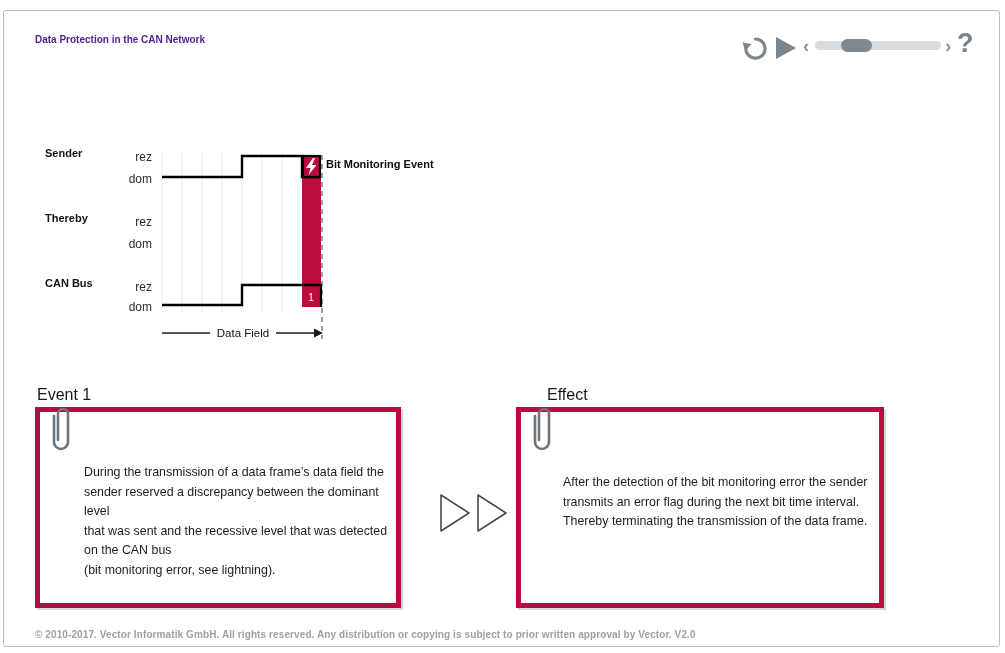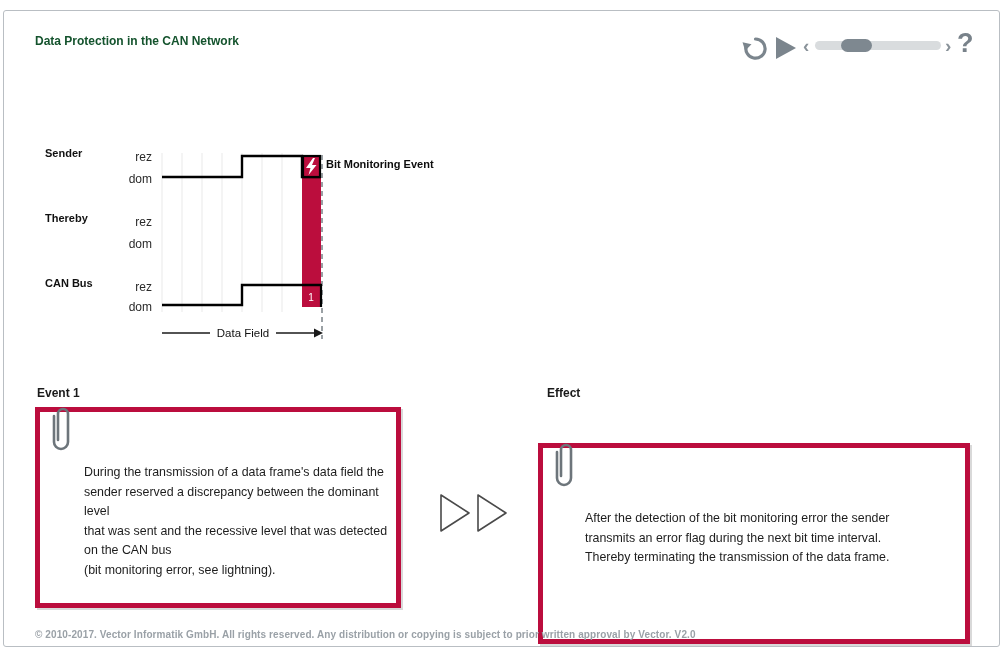--- a/index.html
+++ b/index.html
@@ -3,21 +3,21 @@
 <meta charset="utf-8">
 <style>
   * { margin: 0; padding: 0; box-sizing: border-box; }
   html, body { background: #ffffff; font-family: "Liberation Sans", sans-serif; }
   .stage { position: relative; width: 1005px; height: 653px; background: #fff; overflow: hidden; }
   .window {
     position: absolute; left: 3px; top: 10px; width: 997px; height: 637px;
     border: 1px solid #b9bec3; border-radius: 3px; background: #fff;
   }
   .abs { position: absolute; }
-  .subtitle { left: 35px; top: 34px; font-size: 12px; font-weight: bold; color: #14532d; }
+  .subtitle { left: 35px; top: 34px; font-size: 10px; font-weight: bold; color: #4c1d95; }
   .title    { left: 35px; top: 60px; font-size: 17.5px; font-weight: bold; color: #bb0d3d; }
 
   
   .controls { left: 742px; top: 30px; width: 240px; height: 36px; }
   .ctl { position: absolute; color: #7b858d; }
   .replay-btn { left: 0px; top: 5px; width: 27px; height: 27px; cursor: pointer; }
   .play-btn   { left: 33px; top: 6px; width: 22px; height: 24px; cursor: pointer; }
   .chev { font-size: 19px; font-weight: bold; color: #8a939a; top: 6px; cursor: pointer; line-height: 1; }
   .chev-prev { left: 61px; }
   .chev-next { left: 203px; }
@@ -32,21 +32,21 @@
   .help-btn { left: 215px; top: -2px; font-size: 27px; font-weight: bold; color: #78828a; cursor: pointer; }
 
   
   .diagram { left: 20px; top: 130px; width: 450px; height: 225px; }
   .sig-name { position: absolute; left: 25px; width: 80px; font-size: 11px; font-weight: bold; color: #111; }
   .lvl { position: absolute; left: 100px; width: 32px; text-align: right; font-size: 12px; color: #2a2a2a; }
   .diagram-svg { position: absolute; left: 0; top: 0; }
   .err-label { position: absolute; left: 306px; top: 28px; font-size: 11px; font-weight: bold; color: #0d0d0d; white-space: nowrap; }
 
   
-  .panel-label { font-size: 12px; font-weight: bold; color: #1a1a1a; }
+  .panel-label { font-size: 16px; font-weight: normal; color: #1a1a1a; }
   .panel {
     position: absolute; border: 5px solid #bb0d3d; background: #fff;
     box-shadow: 2px 2px 0 rgba(120,120,120,.28);
   }
   .panel-text {
     position: absolute; font-size: 12.4px; color: #1d1d1d; line-height: 1.58;
     white-space: pre-line;
   }
   .clip { position: absolute; left: 8px; top: -8px; }
 
@@ -135,21 +135,21 @@
 on the CAN bus
 (bit monitoring error, see lightning).</div>
   </div>
 
   <svg class="abs arrows" width="72" height="42" viewBox="0 0 72 42">
     <polygon points="3,3 3,39 31,21" fill="#ffffff" stroke="#4a4a4a" stroke-width="1.6" stroke-linejoin="round"></polygon>
     <polygon points="40,3 40,39 68,21" fill="#ffffff" stroke="#4a4a4a" stroke-width="1.6" stroke-linejoin="round"></polygon>
   </svg>
 
   <div class="abs panel-label" style="left:547px; top:386px;">Effect</div>
-  <div class="panel" style="left:538px; top:407px; width:432px; height:201px;margin-top:36px;">
+  <div class="panel" style="left:516px; top:407px; width:368px; height:201px;">
     <svg class="clip" width="26" height="52" viewBox="0 0 26 52">
       <path d="M6 12 V38 a7 7 0 0 0 14 0 V10 a5 5 0 0 0 -10 0 v26" fill="none" stroke="#6d757b" stroke-width="2.6" stroke-linecap="round"></path>
     </svg>
     <div class="panel-text" style="left:42px; top:61px; width:320px;">After the detection of the bit monitoring error the sender
 transmits an error flag during the next bit time interval.
 Thereby terminating the transmission of the data frame.</div>
   </div>
 
   <div class="abs footer-text">© 2010-2017. Vector Informatik GmbH. All rights reserved. Any distribution or copying is subject to prior written approval by Vector. V2.0</div>
 </div>

